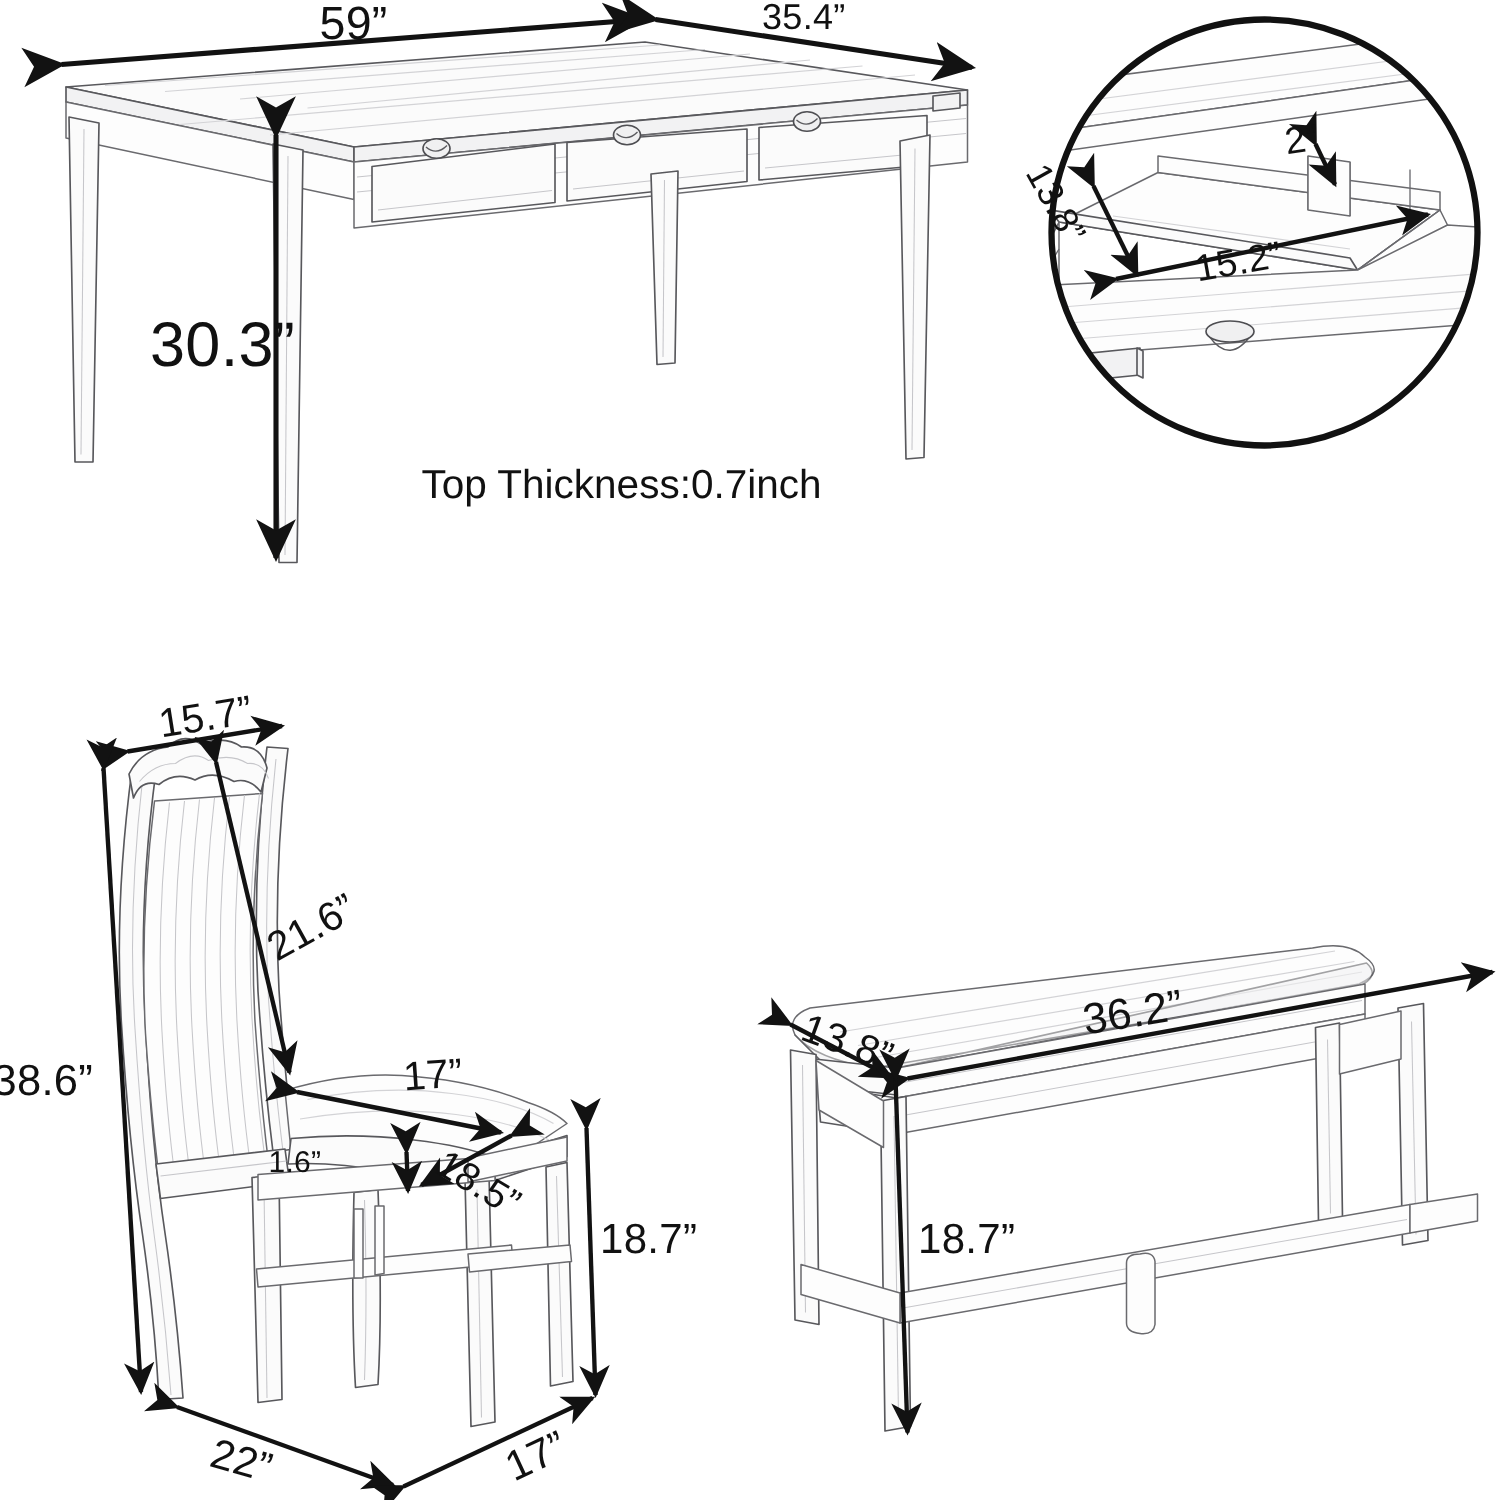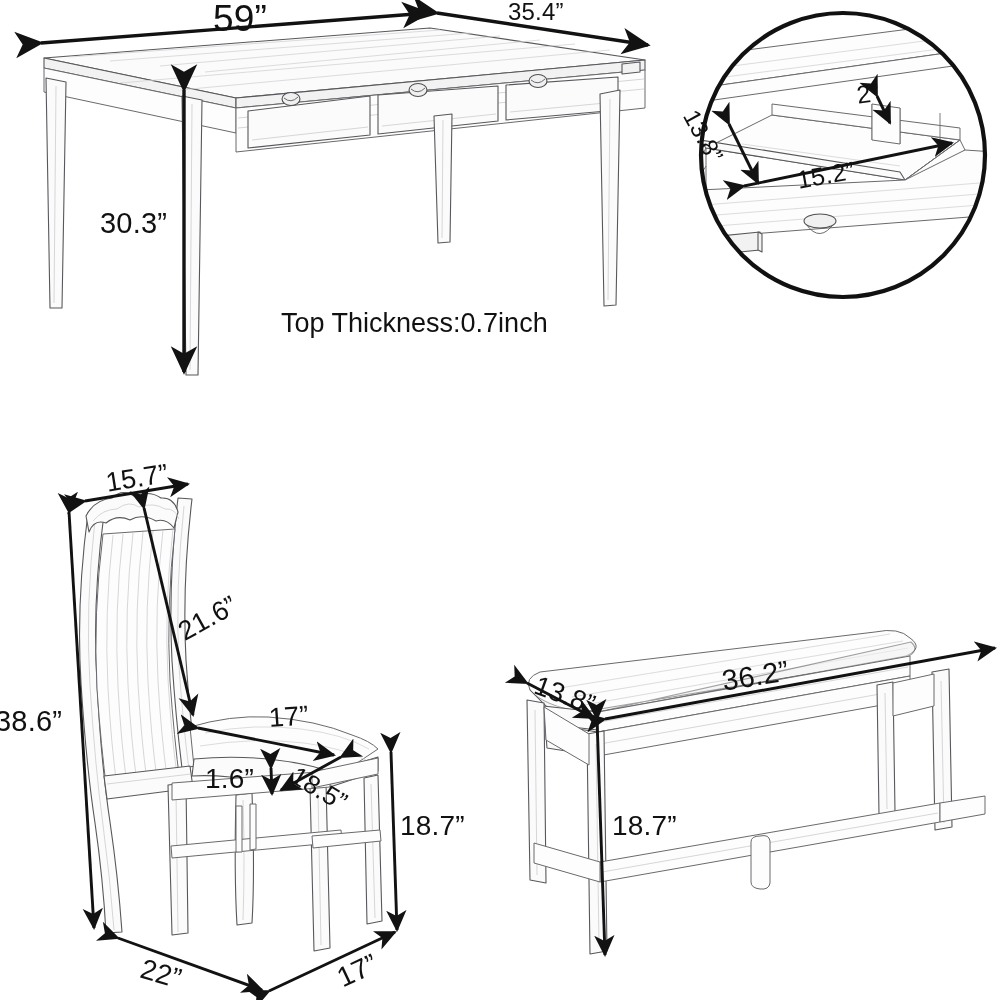--- a/index.html
+++ b/index.html
@@ -309,45 +309,45 @@
     <g>
 
       <line class="dimline-t" x1="527" y1="683" x2="594" y2="718" marker-start="url(#ahs)" marker-end="url(#ahs)"></line>
 
       <line class="dimline-t" x1="605" y1="719" x2="995" y2="648" marker-start="url(#ahs)" marker-end="url(#ahs)"></line>
 
       <line class="dimline-t" x1="597" y1="719" x2="605" y2="955" marker-start="url(#ahs)" marker-end="url(#ahs)"></line>
     </g>
   </svg>
 
-  <div class="dim-label" style="left:213px; top:0px; font-size:37px;">59”</div>
+  <div class="dim-label" style="left:213px; top:0px; font-size:31px;">59”</div>
 
   <div class="dim-label" style="left:508px; top:0px; font-size:24px;">35.4”</div>
 
-  <div class="dim-label" style="left:100px; top:209px; font-size:29px;">30.3”</div>
+  <div class="dim-label" style="left:100px; top:209px; font-size:42px;">30.3”</div>
 
   <div class="note-label" style="left:281px; top:310px; font-size:27px;">Top Thickness:0.7inch</div>
 
   <div class="dim-label" style="left:700px; top:106px; font-size:24px; transform:rotate(61deg); transform-origin:left top;">13.8”</div>
 
   <div class="dim-label" style="left:795px; top:168px; font-size:25px; transform:rotate(-10deg); transform-origin:left top;">15.2”</div>
 
   <div class="dim-label" style="left:855px; top:83px; font-size:25px; transform:rotate(-8deg); transform-origin:left top;">2”</div>
 
   <div class="dim-label" style="left:104px; top:470px; font-size:27px; transform:rotate(-9deg); transform-origin:left top;">15.7”</div>
 
   <div class="dim-label" style="left:174px; top:622px; font-size:27px; transform:rotate(-29deg); transform-origin:left top;">21.6”</div>
 
   <div class="dim-label" style="left:-5px; top:707px; font-size:29px;">38.6”</div>
 
   <div class="dim-label" style="left:268px; top:705px; font-size:27px; transform:rotate(-4deg); transform-origin:left top;">17”</div>
 
   <div class="dim-label" style="left:300px; top:762px; font-size:26px; transform:rotate(31deg); transform-origin:left top;">18.5”</div>
 
-  <div class="dim-label" style="left:205px; top:765px; font-size:28px;">1.6”</div>
+  <div class="dim-label" style="left:179px; top:765px; font-size:20px;">1.6”</div>
 
   <div class="dim-label" style="left:400px; top:812px; font-size:28px;">18.7”</div>
 
   <div class="dim-label" style="left:145px; top:955px; font-size:28px; transform:rotate(16deg); transform-origin:left top;">22”</div>
 
   <div class="dim-label" style="left:333px; top:967px; font-size:28px; transform:rotate(-25deg); transform-origin:left top;">17”</div>
 
   <div class="dim-label" style="left:540px; top:672px; font-size:27px; transform:rotate(20deg); transform-origin:left top;">13.8”</div>
 
   <div class="dim-label" style="left:720px; top:667px; font-size:29px; transform:rotate(-9deg); transform-origin:left top;">36.2”</div>

